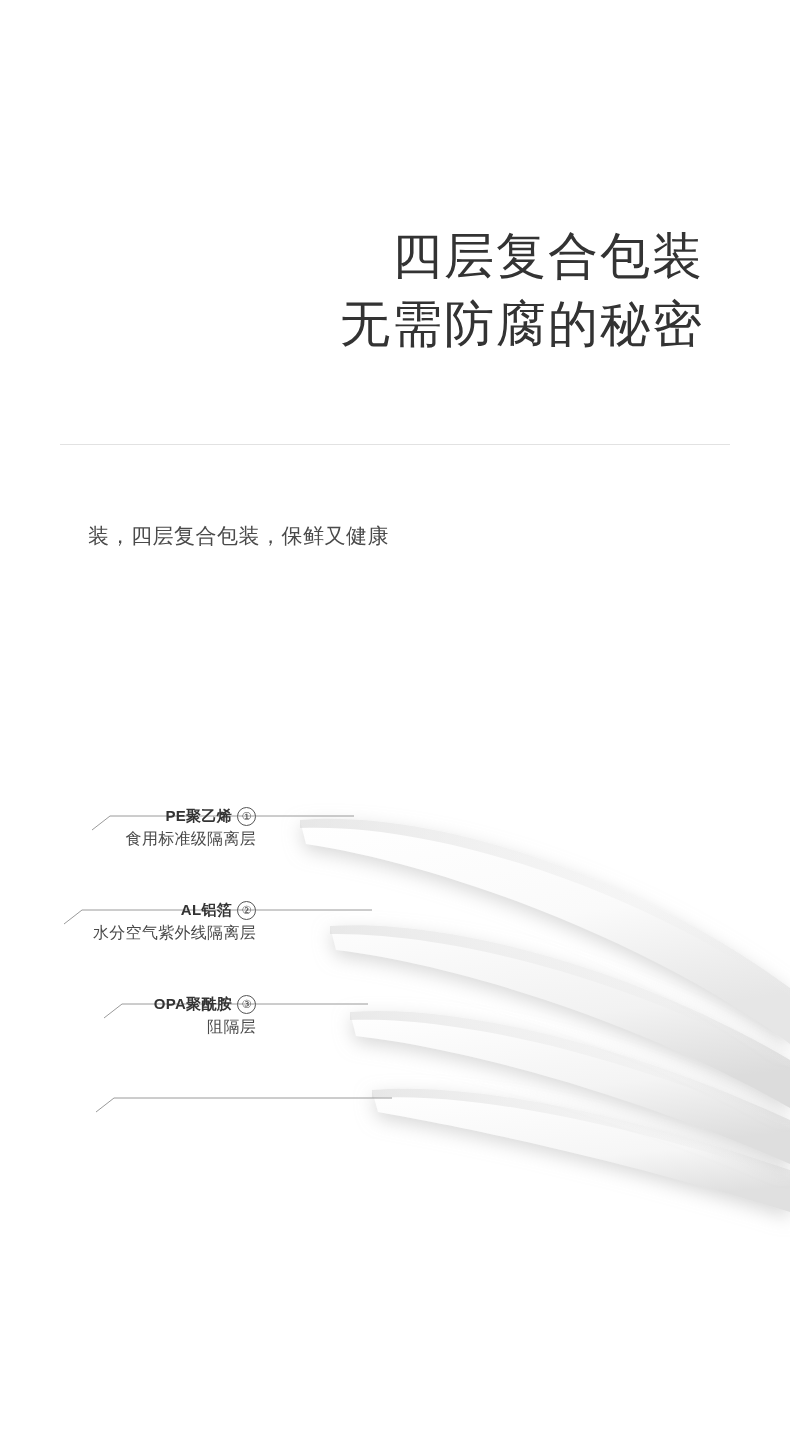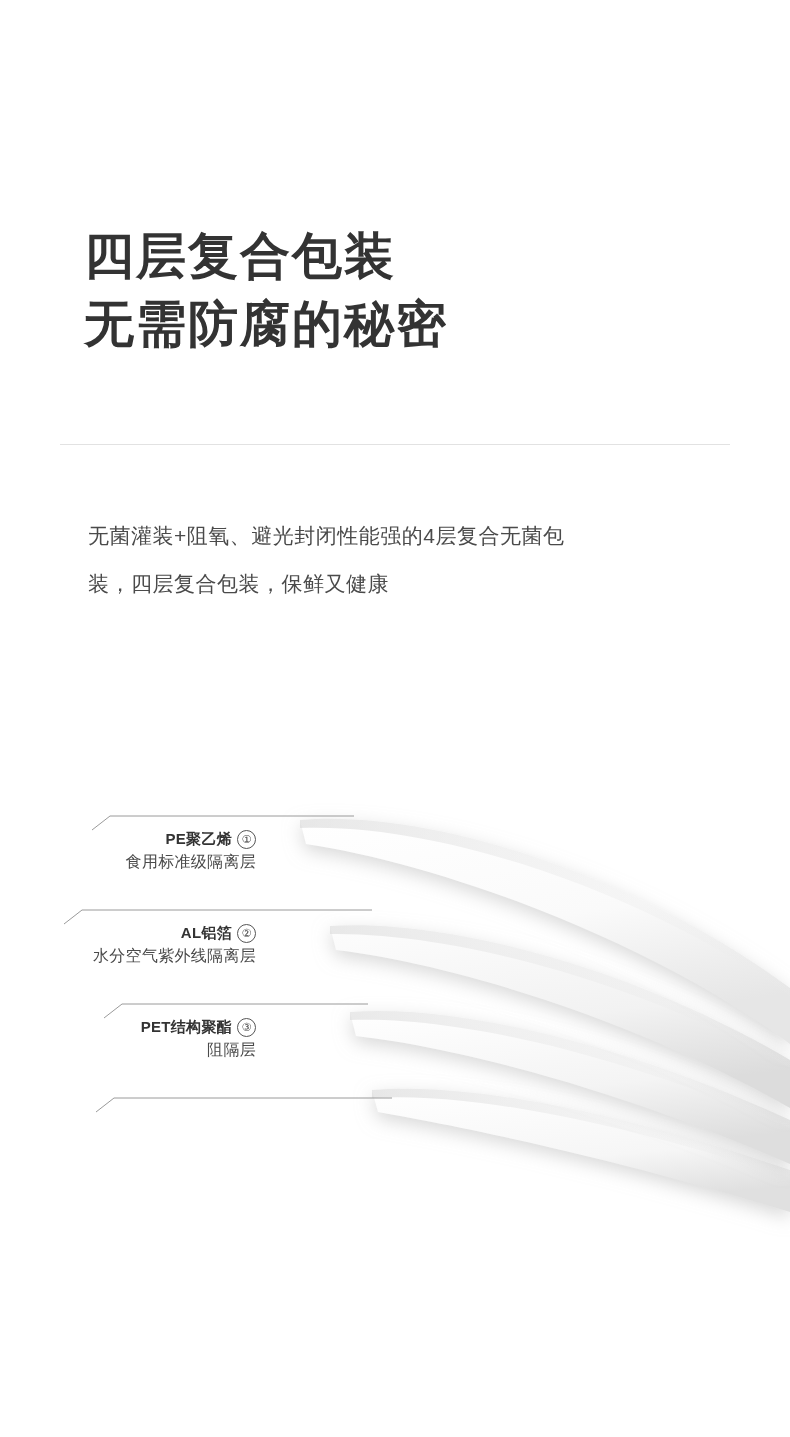--- a/index.html
+++ b/index.html
@@ -22,22 +22,23 @@
     position: absolute;
     left: 84px;
     top: 222px;
     width: 620px;
   }
   .heading .line {
     font-size: 50px;
     line-height: 68px;
     letter-spacing: 2px;
     color: #333333;
-    font-weight: 700;
+    font-weight: 400;
     white-space: nowrap;
+    text-align: right;
   }
 
   
   .divider {
     position: absolute;
     left: 60px;
     top: 444px;
     width: 670px;
     height: 1px;
     background: #e2e2e2;
@@ -75,21 +76,20 @@
     position: absolute;
     text-align: right;
     white-space: nowrap;
   }
   .layer-label .title {
     font-size: 15px;
     font-weight: bold;
     color: #333333;
     line-height: 20px;
     letter-spacing: 0.3px;
-    margin-top: 23px;
   }
   .layer-label .num {
     display: inline-block;
     width: 17px;
     height: 17px;
     line-height: 16px;
     border: 1px solid #555;
     border-radius: 50%;
     font-size: 11px;
     font-weight: normal;
@@ -115,21 +115,20 @@
 <body>
 
 <div class="heading">
   <div class="line">四层复合包装</div>
   <div class="line">无需防腐的秘密</div>
 </div>
 
 <div class="divider"></div>
 
 <div class="desc">
-  <span class="dline">无菌灌装+阻氧、避光封闭性能强的4层复合无菌包</span>
   <span class="dline">装，四层复合包装，保鲜又健康</span>
 </div>
 
 <div class="diagram">
 
   <svg width="790" height="480" viewBox="0 0 790 480" xmlns="http://www.w3.org/2000/svg">
     <defs>
       <linearGradient id="gSheet1" x1="0" y1="0" x2="0.35" y2="1">
         <stop offset="0%" stop-color="#ffffff"></stop>
         <stop offset="55%" stop-color="#fafafa"></stop>
@@ -196,19 +195,19 @@
 
   <div class="layer-label" id="label-2">
     <div class="title">
       <span>AL铝箔</span><span class="num">②</span>
     </div>
     <div class="sub">水分空气紫外线隔离层</div>
   </div>
 
   <div class="layer-label" id="label-3">
     <div class="title">
-      <span>PET结构聚酯</span><span class="num">③</span>
+      <span>OPA聚酰胺</span><span class="num">③</span>
     </div>
     <div class="sub">阻隔层</div>
   </div>
 
 
 </div>
 
 </body></html>

